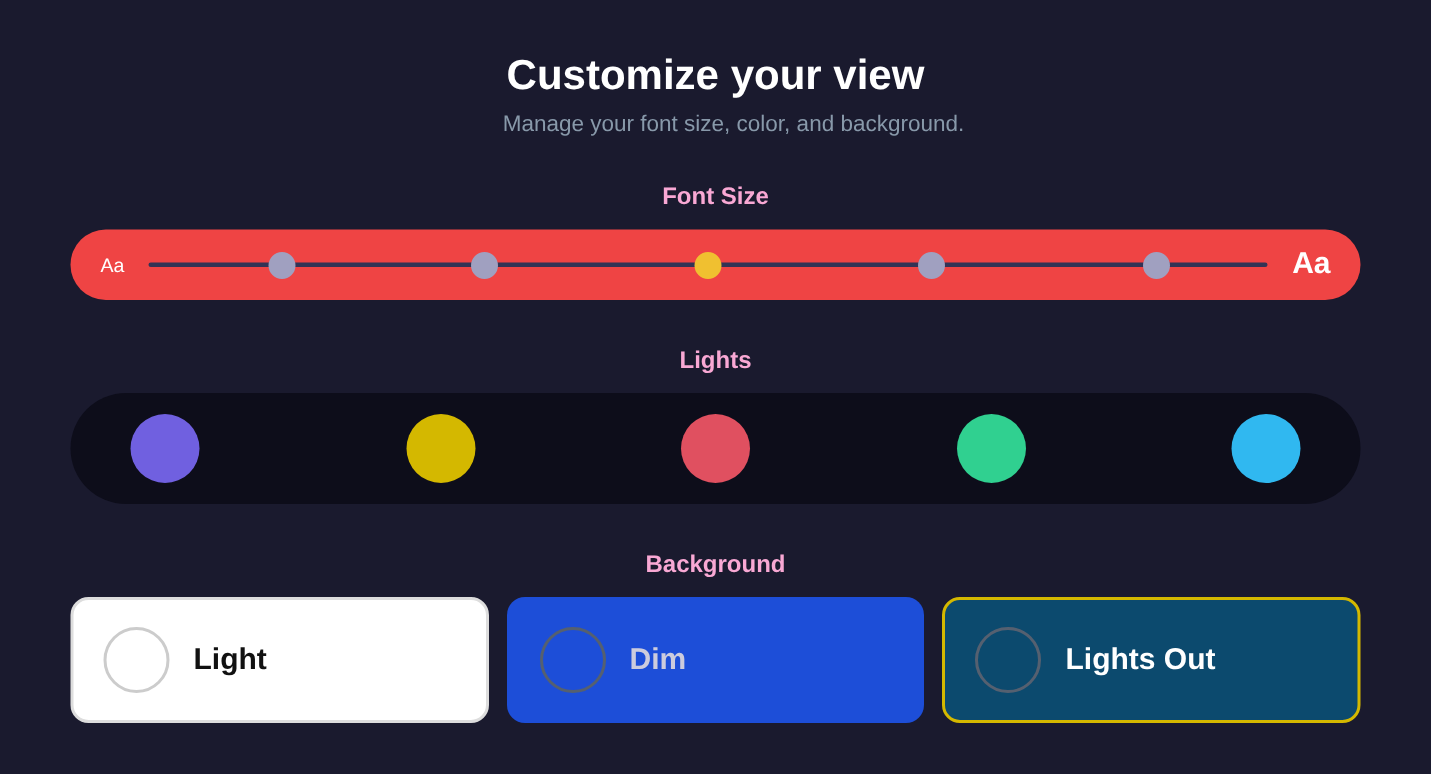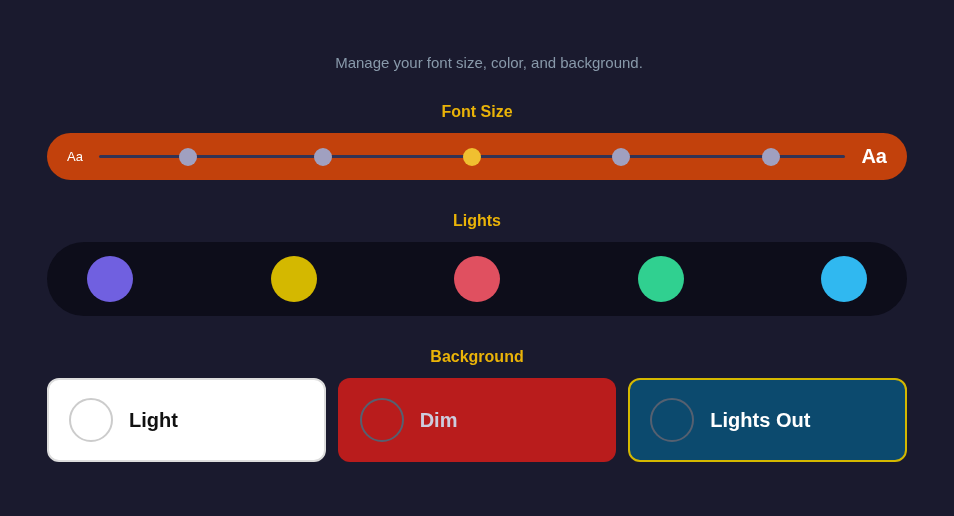--- a/index.html
+++ b/index.html
@@ -48,29 +48,29 @@
 
     .section {
       width: 100%;
       display: flex;
       flex-direction: column;
       align-items: center;
       gap: 12px;
     }
 
     .section-label {
-      color: #eab308;
+      color: #f9a8d4;
       font-size: 16px;
       font-weight: 600;
     }
 
     
     .slider-track {
       width: 100%;
-      background-color: #c2410c;
+      background-color: #ef4444;
       border-radius: 50px;
       padding: 12px 20px;
       display: flex;
       align-items: center;
       gap: 16px;
     }
 
     .font-small {
       color: #ffffff;
       font-size: 13px;
@@ -147,21 +147,21 @@
       cursor: pointer;
       border: 2px solid transparent;
     }
 
     .bg-option.light {
       background-color: #ffffff;
       border-color: #dddddd;
     }
 
     .bg-option.dim {
-      background-color: #b91c1c;
+      background-color: #1d4ed8;
       border-color: transparent;
     }
 
     .bg-option.lights-out {
       background-color: #0c4a6e;
       border: 2px solid #d4b800;
     }
 
     .bg-circle {
       width: 44px;
@@ -195,20 +195,21 @@
     .bg-option.lights-out .bg-label {
       color: #ffffff;
     }
   </style>
 </head>
 <body>
 
 <div class="container">
 
   <div class="header">
+    <h1>Customize your view</h1>
     <p>Manage your font size, color, and background.</p>
   </div>
 
   <div class="section">
     <span class="section-label">Font Size</span>
     <div class="slider-track">
       <span class="font-small">Aa</span>
       <div class="slider-wrapper">
         <div class="slider-line"></div>
         <div class="slider-dot" style="left:12%; background-color:#a0a0c0;"></div>

